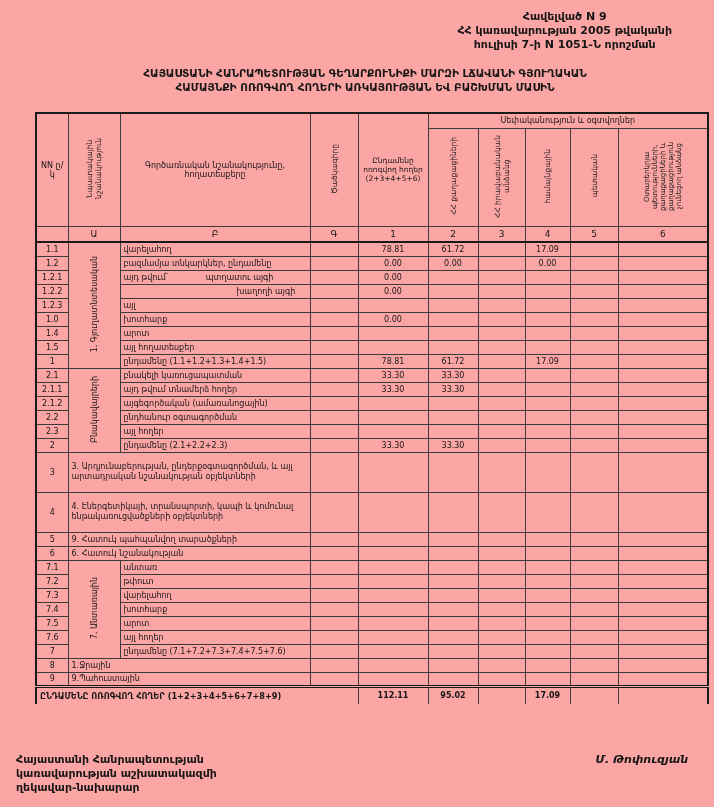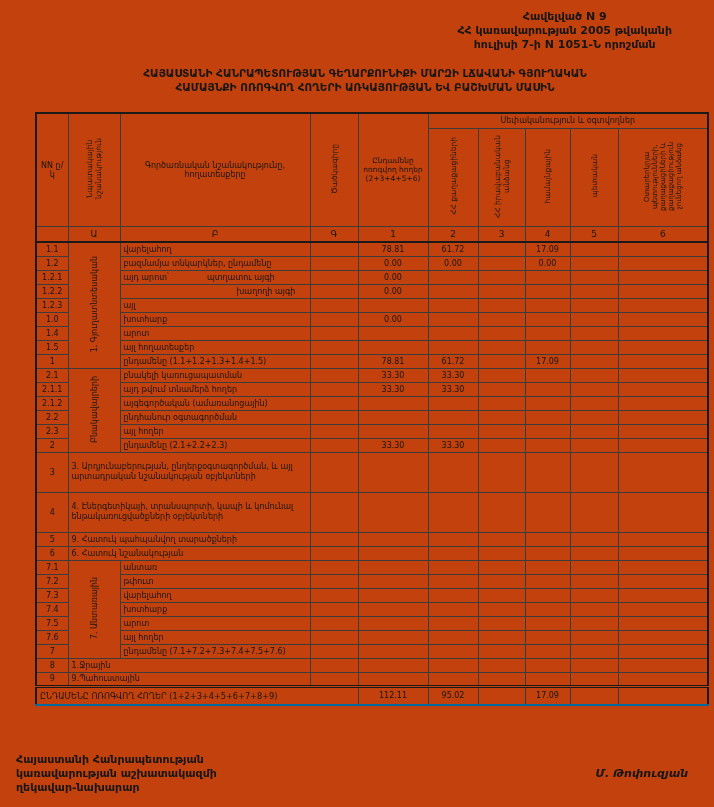--- a/index.html
+++ b/index.html
@@ -1,20 +1,20 @@
 <!DOCTYPE html>
 <html><head>
 <meta charset="utf-8">
 <style>
   * { margin: 0; padding: 0; box-sizing: border-box; }
   html, body { background: #e8e8e8; }
   .page {
     position: relative;
     width: 714px; height: 807px;
-    background: #c2410c;
+    background: #fca5a5;
     font-family: "DejaVu Sans", sans-serif;
     color: #161616;
     overflow: hidden;
   }
   
   .doc-header {
     position: absolute; top: 10px; right: 42px;
     text-align: center; font-weight: bold;
     font-size: 11px; line-height: 14px;
   }
@@ -72,29 +72,29 @@
   td.section-cell { text-align: center; }
   td.section-cell .vert { max-height: 128px; font-size: 8px; }
   td.label-cell { text-align: left; white-space: nowrap; }
   td.label-cell.indent { padding-left: 116px; }
   td.label-cell.gapped span.g2 { padding-left: 38px; }
   td.val-cell { text-align: center; font-size: 8.5px; }
   tr.tall td { height: 40px; white-space: normal; }
   tr.tall td.label-cell { white-space: normal; line-height: 10px; margin-left: 36px; }
   tr.grand td {
     border-top: 3px double #1a1a1a;
-    border-bottom: 2px solid #0369a1;
+    border-bottom: 2px solid #fca5a5;
     height: 19px;
-    font-weight: normal;
+    font-weight: bold;
   }
   tr.grand td.label-cell { font-size: 8.2px; }
   
   .doc-footer {
     position: absolute; left: 16px; right: 16px; bottom: 12px;
-    display: flex; justify-content: space-between; align-items: center;
+    display: flex; justify-content: space-between; align-items: flex-start;
     font-weight: bold; font-size: 11px; line-height: 14px; margin-top: 48px;
   }
   .signer { padding-right: 10px; font-style: italic; }
 </style>
 </head>
 <body>
 
 <div class="page">
 
   <div class="doc-header">
@@ -189,21 +189,21 @@
           <td class="code-cell"></td>
           <td class="val-cell">0.00</td>
           <td class="val-cell">0.00</td>
           <td class="val-cell"></td>
           <td class="val-cell">0.00</td>
           <td class="val-cell"></td>
           <td class="val-cell"></td>
         </tr>
         <tr>
           <td class="row-num">1.2.1</td>
-          <td class="label-cell gapped"><span>այդ արոտ՝</span><span class="g2">պտղատու այգի</span></td>
+          <td class="label-cell gapped"><span>այդ թվում՝</span><span class="g2">պտղատու այգի</span></td>
           <td class="code-cell"></td>
           <td class="val-cell">0.00</td>
           <td class="val-cell"></td>
           <td class="val-cell"></td>
           <td class="val-cell"></td>
           <td class="val-cell"></td>
           <td class="val-cell"></td>
         </tr>
         <tr>
           <td class="row-num">1.2.2</td>

